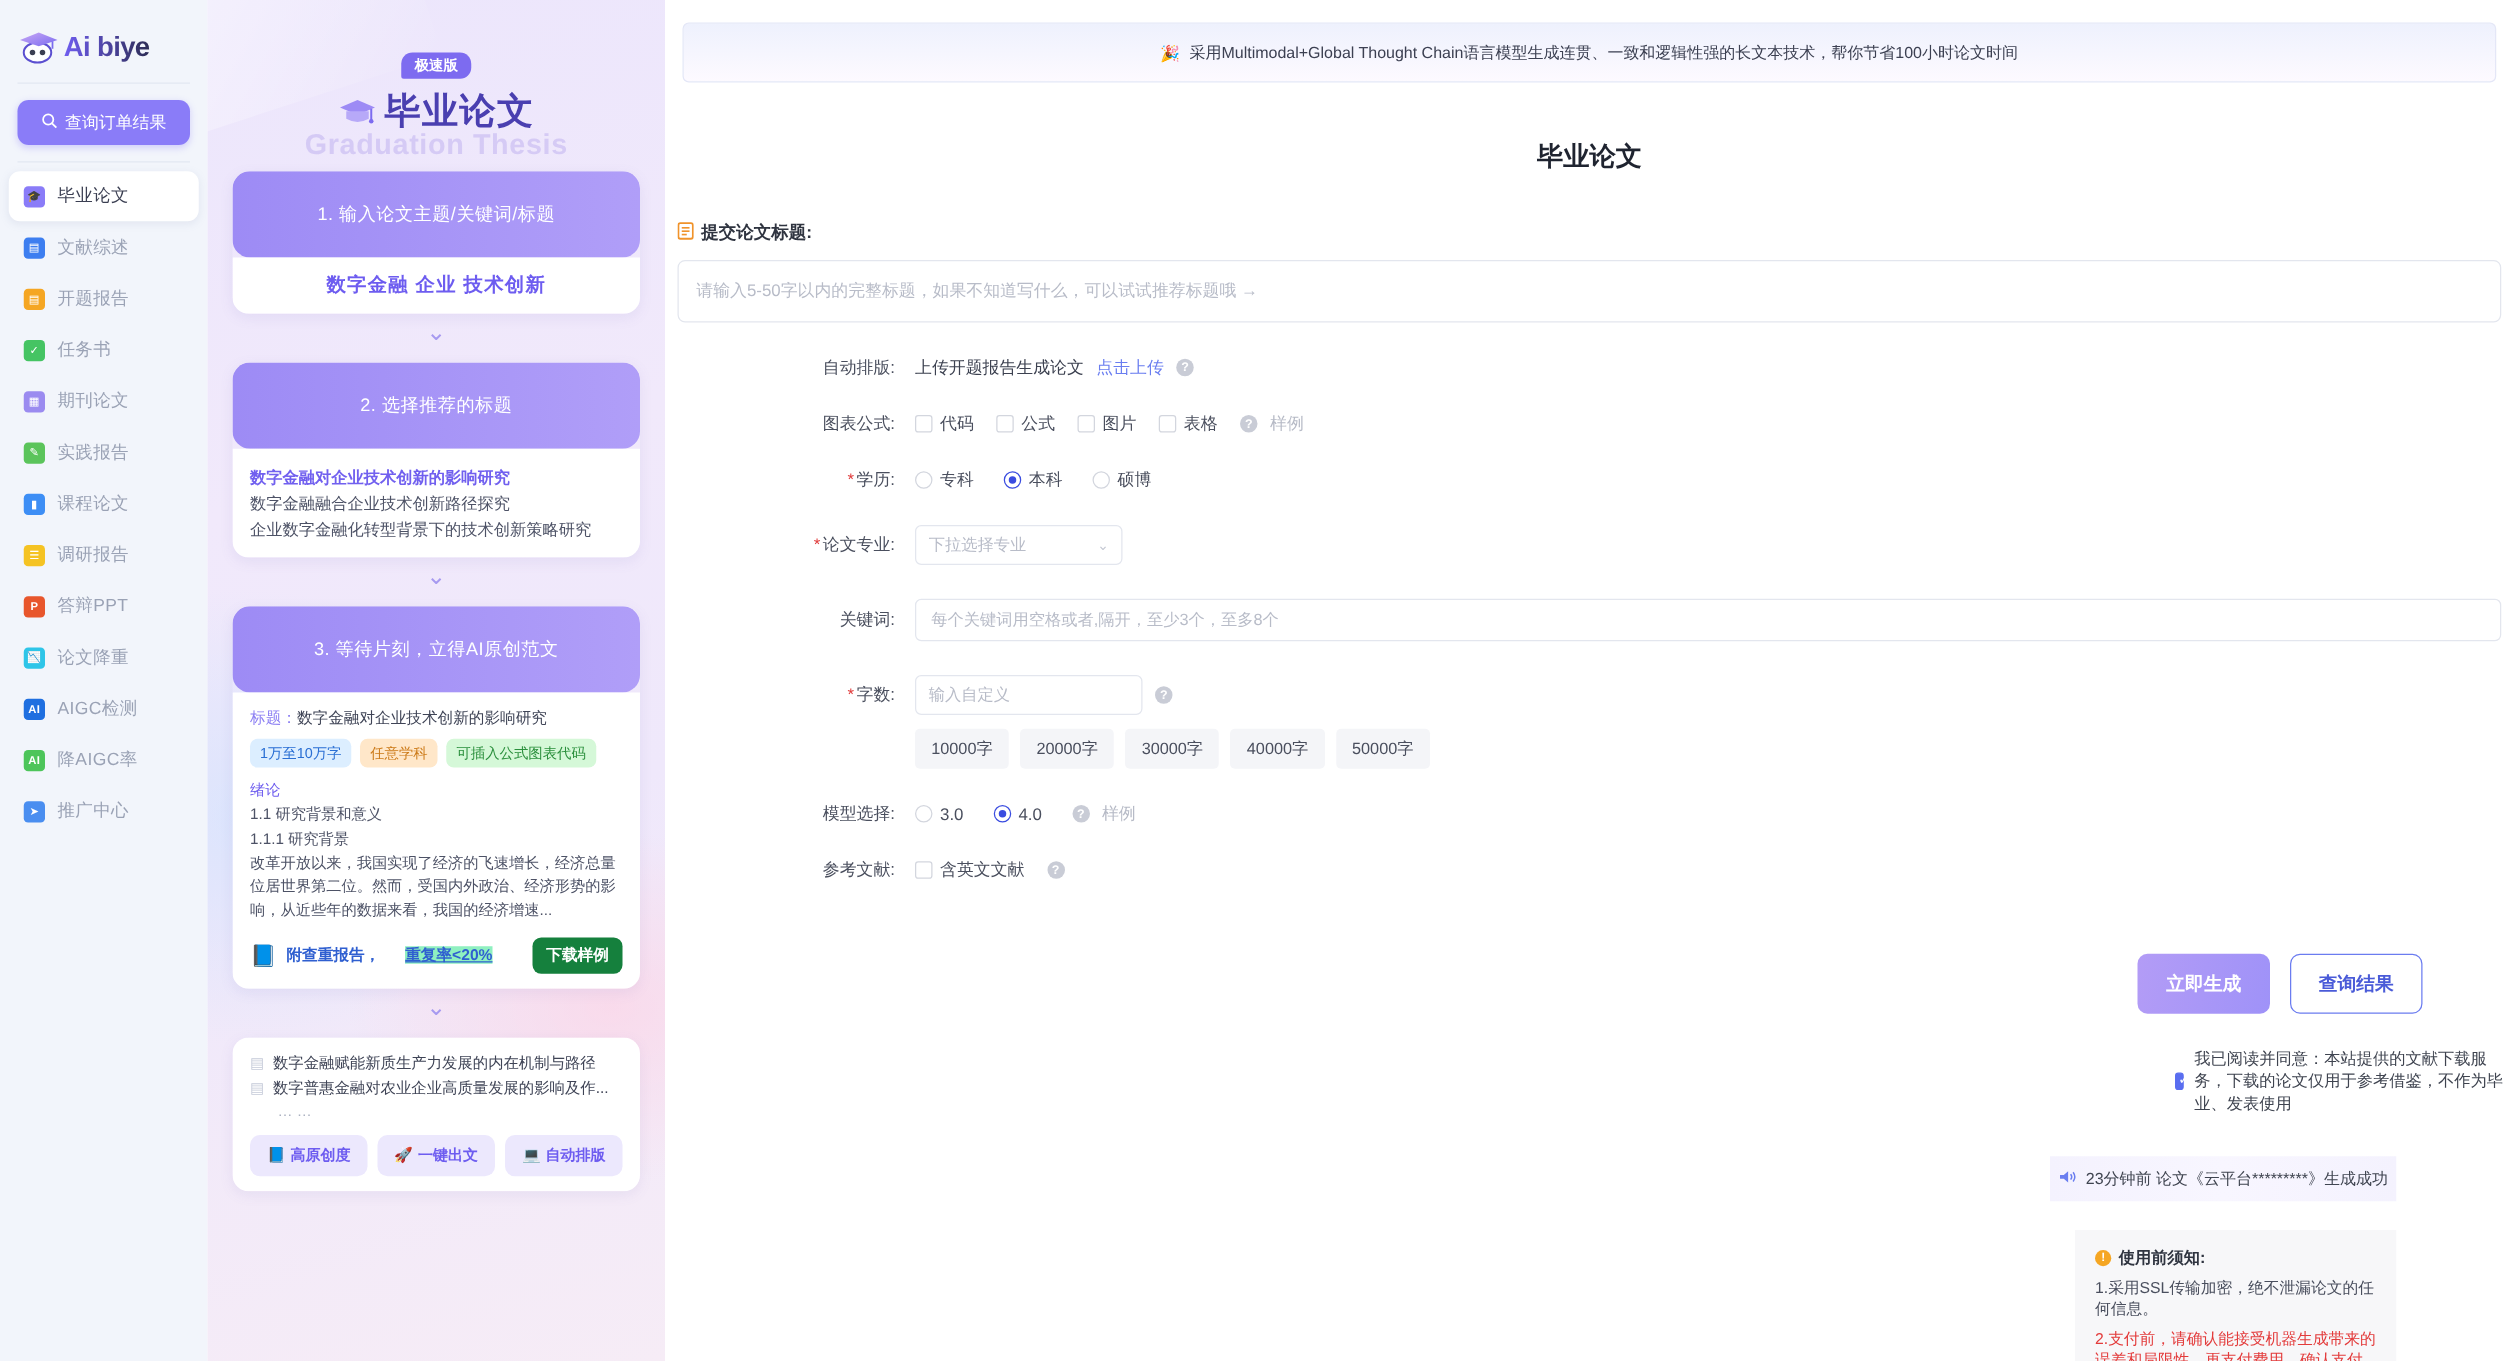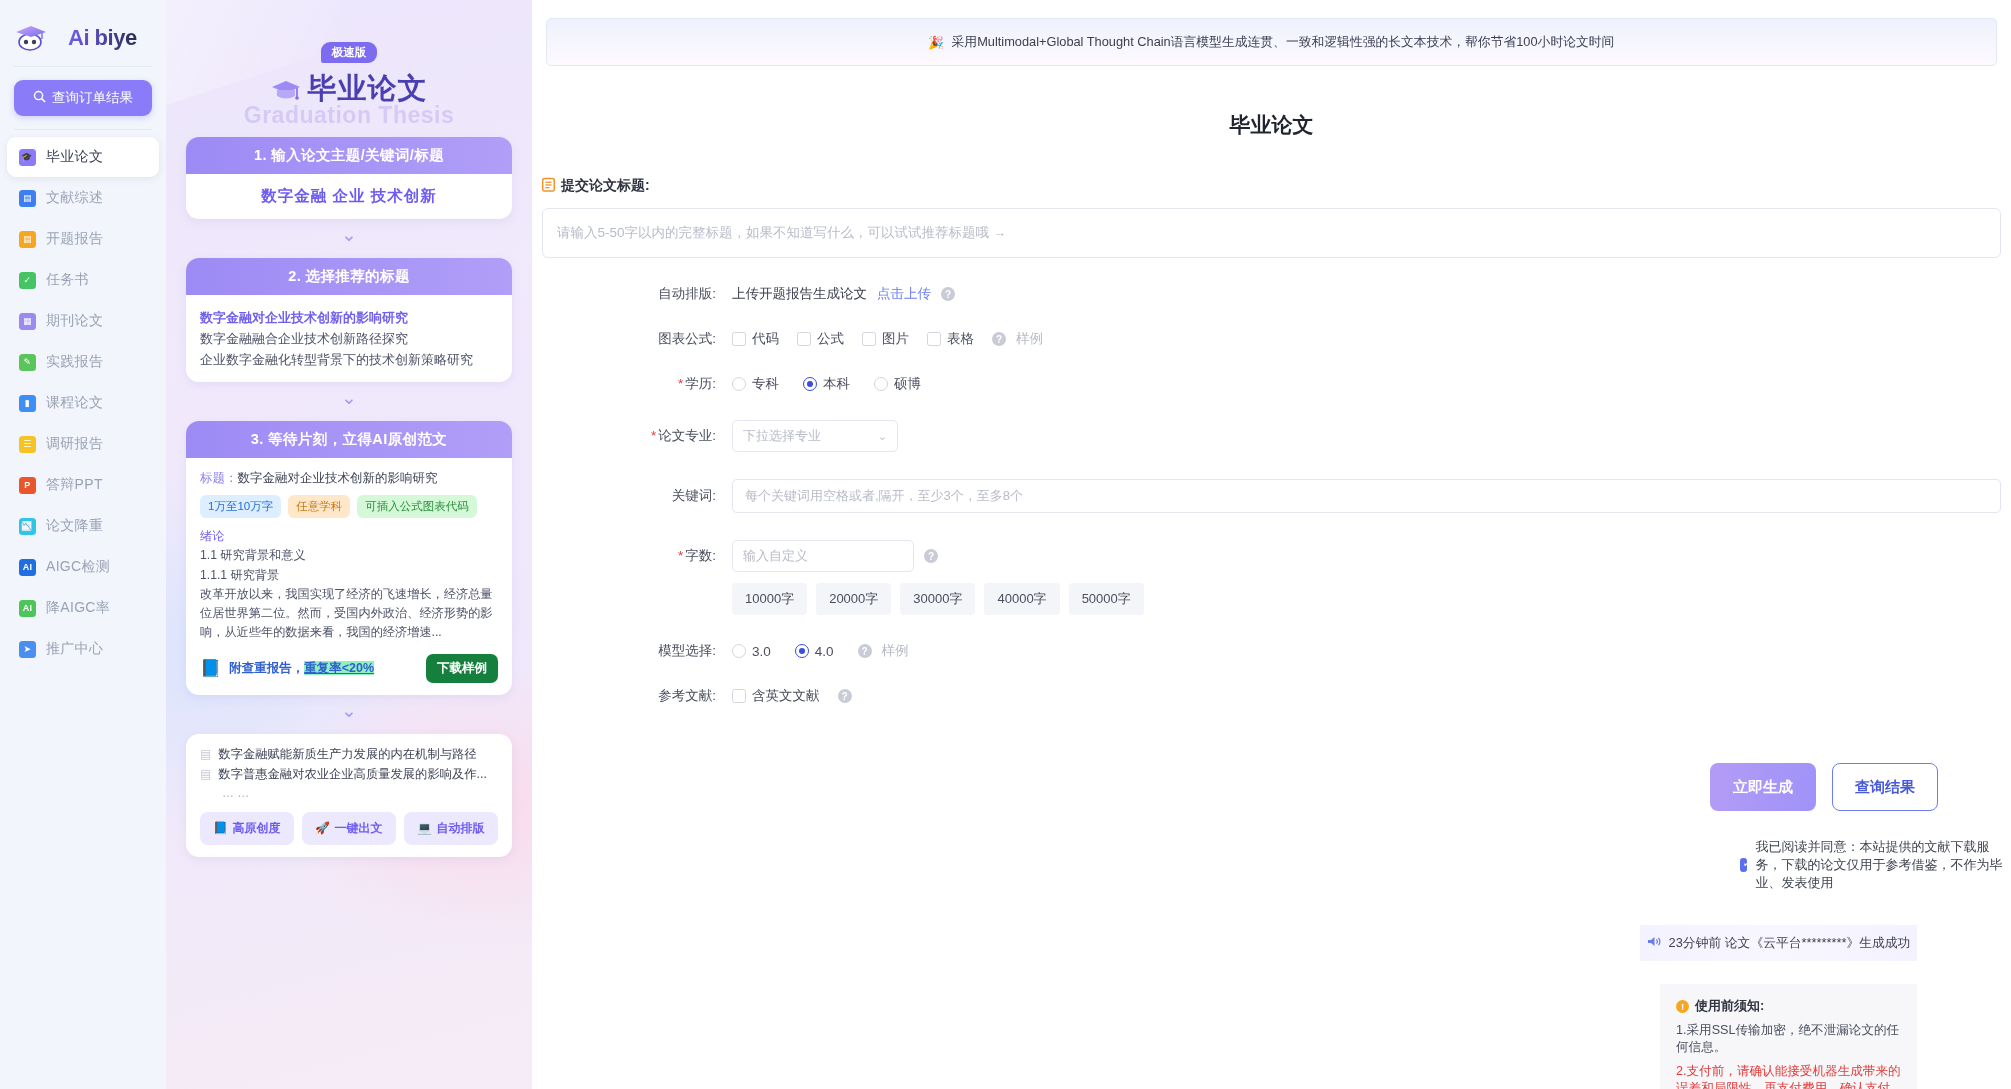--- a/index.html
+++ b/index.html
@@ -13,21 +13,21 @@
 
   
   .sidebar {
     width: 166px; height: 1089px;
     background: #f2f5fb;
     flex: 0 0 166px;
     position: relative;
     padding: 0;
   }
   .logo-row {
-    display: flex; align-items: center; gap: 20px;
+    display: flex; align-items: center; gap: 3px;
     padding: 18px 0 0 14px; height: 58px;
   }
   .logo-mark { width: 34px; height: 28px; position: relative; flex: 0 0 34px; }
   .logo-text {
     font-size: 22px; font-weight: 700; letter-spacing: -0.5px;
     background: linear-gradient(90deg,#6f5df0,#2c2c54);
     -webkit-background-clip: text; background-clip: text; color: transparent;
   }
   .side-div { height:1px; background:#e2e8f2; margin: 8px 14px 0 14px; }
 
@@ -86,43 +86,43 @@
   .promo-sub {
     position:absolute; left:0; right:0; top: 33px;
     font-size: 23px; font-weight: 800; color: rgba(178,163,235,.42);
     letter-spacing: .5px;
   }
 
   .step-card { margin-top: 14px; border-radius: 13px; overflow:hidden;
                box-shadow: 0 3px 10px rgba(120,110,190,.10); }
   .step-head {
     background: linear-gradient(90deg,#9d8bf5,#b09ef8);
-    color:#fff; font-size: 14.5px; font-weight:700; text-align:center;
-    padding: 9px 0; letter-spacing:.4px;
+    color:#fff; font-size: 14.5px; font-weight:400; text-align:center;
+    padding: 25px 0; letter-spacing:.4px;border-radius:14px;
   }
   .step-body { background:#fff; padding: 12px 14px; }
   .step1-text { text-align:center; color:#6d5cf0; font-size:15.5px; font-weight:700; letter-spacing:1px;}
   .chev { text-align:center; color:#a79af0; font-size:19px; margin-top:6px; line-height:1; }
 
   .t-rec { font-size:13px; line-height: 1.62; color:#4d5266; }
   .t-rec .hl { color:#7160ef; font-weight:700; }
 
   .s3 .lbl { color:#8b7ef3; font-weight:400; }
   .s3-title { font-size:12.5px; color:#3f4456; margin-bottom:8px;}
   .tags { display:flex; gap:7px; margin-bottom: 9px; }
   .tag { font-size:11.5px; padding: 4px 8px; border-radius:6px; font-weight:500;}
   .tag.b { background:#dceeff; color:#2a6fd4; }
   .tag.o { background:#ffe7c9; color:#cc7a18; }
   .tag.g { background:#d5f8d8; color:#2a8f3c; }
   .body-txt { font-size:12.2px; line-height:1.58; color:#4d5266; }
   .body-txt .acc { color:#7160ef; }
   .s3-foot { display:flex; align-items:center; gap:8px; margin-top:11px; }
   .s3-foot .bk { font-size:17px; }
   .s3-foot .lnk { font-size:12.5px; font-weight:700; color:#2f5fd0; }
-  .s3-foot .lnk u { background:#8ff0c0; text-decoration: underline; }
+  .s3-foot .lnk u { background:#8ff0c0; text-decoration: underline; margin-left: 20px; }
   .dl-btn { margin-left:auto; background:#15803d; color:#fff; font-size:12.5px;
             font-weight:700; padding:6px 11px; border-radius:7px; cursor:pointer; }
 
   .s4-head { background: linear-gradient(90deg,#9d8bf5,#b6a4f9); }
   .lit-row { display:flex; align-items:center; gap:7px; font-size:12.3px; color:#3f4456; margin-bottom:3px;}
   .lit-ic { color:#c6cbd9; font-size:12px; }
   .dots { font-size:12px; color:#aab0c0; margin:2px 0 0 22px; }
   .feat-row { display:flex; gap:8px; margin-top:12px; }
   .feat {
     flex:1; background:#ece8fd; border-radius:8px; padding:8px 4px;

